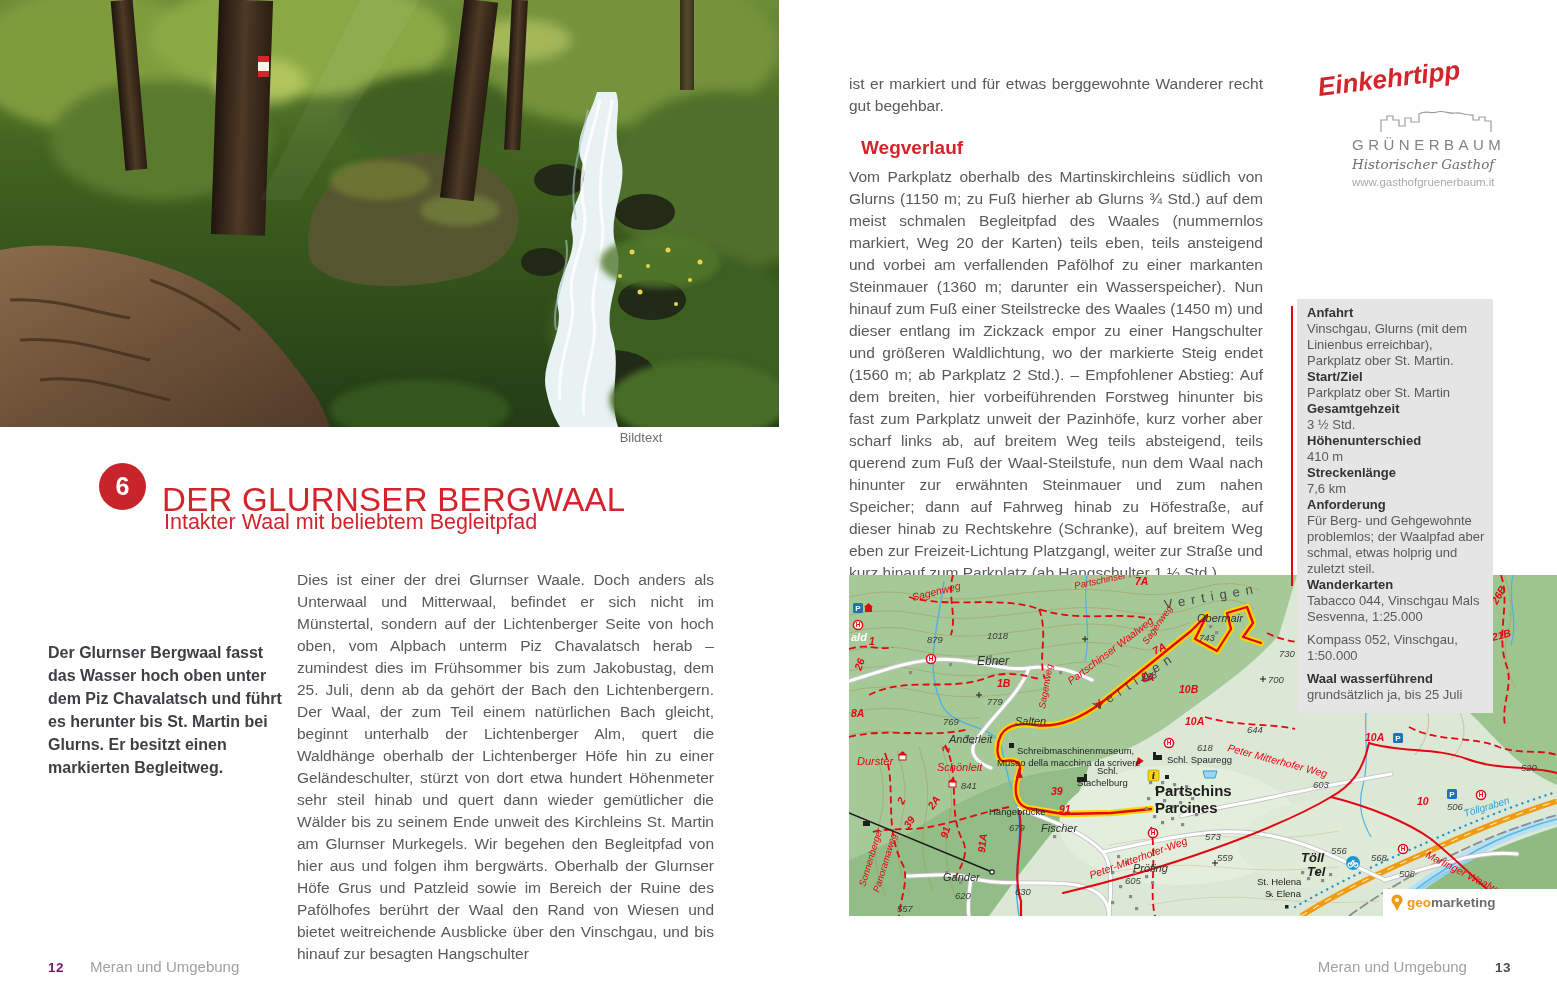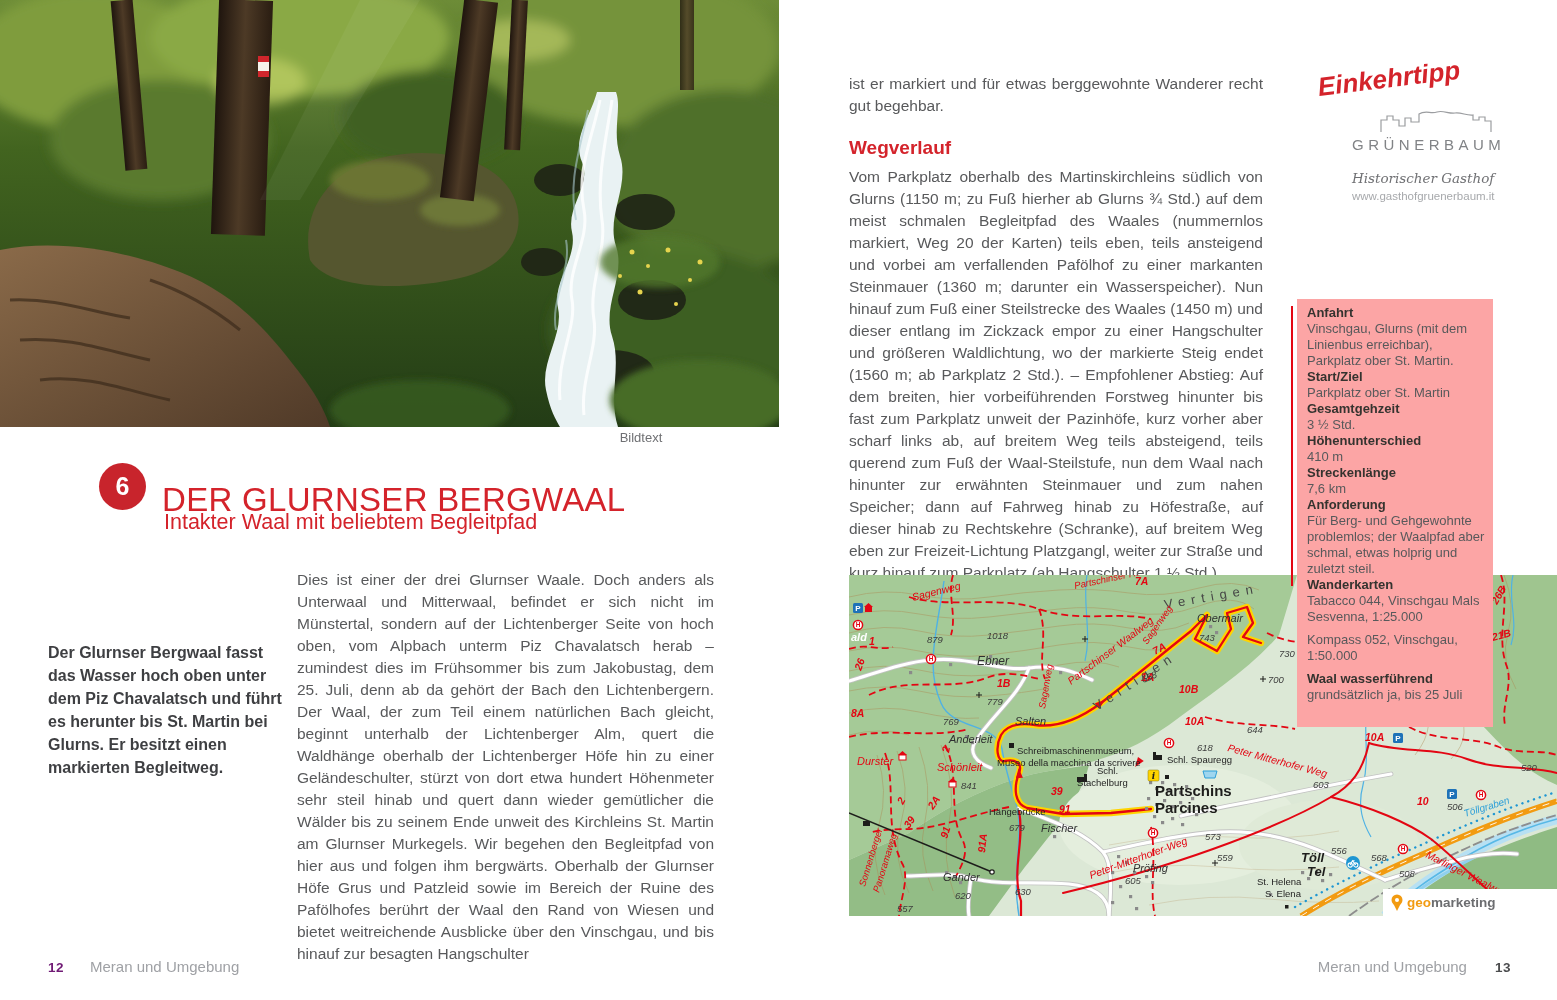--- a/index.html
+++ b/index.html
@@ -16,32 +16,32 @@
   .subtitle{position:absolute;left:164px;top:510px;font-size:21.5px;color:#d4232b;white-space:nowrap}
   .intro{position:absolute;left:48px;top:641px;width:238px;font-size:16px;font-weight:bold;
          line-height:23px;color:#3e3f42}
   .body-col{position:absolute;left:297px;top:569px;width:417px;font-size:15.5px;line-height:22px;
             text-align:justify}
   
   .right-col{position:absolute;left:849px;top:73px;width:414px;font-size:15.5px;line-height:22px;
              text-align:justify}
   .right-col p{margin:0}
   .right-col .head{color:#d4232b;font-weight:bold;font-size:19px;line-height:22px;
-                   margin:20px 0 7px;text-align:left}
+                   margin:20px 12px 7px;text-align:left}
   .einkehr-label{position:absolute;left:1318px;top:72px;font-size:26px;font-weight:bold;
                  font-style:italic;color:#d4232b;transform:rotate(-7deg);transform-origin:left center;
                  white-space:nowrap}
   .logo{position:absolute;left:1352px;top:108px;width:170px;text-align:left}
   .logo svg{display:block;margin:0 auto}
   .logo .name{font-size:15px;letter-spacing:4.5px;color:#818386;margin-top:2px;white-space:nowrap}
-  .logo .tagline{font-family:"DejaVu Serif",serif;font-style:italic;font-size:13.5px;color:#707174;margin-top:17px}
+  .logo .tagline{font-family:"DejaVu Serif",serif;font-style:italic;font-size:13.5px;color:#707174;margin-top:3px}
   .logo .url{font-size:11.5px;color:#a7a9ac;margin-top:4px}
   .redline{position:absolute;left:1291px;top:306px;width:2px;height:280px;background:#e30613;z-index:4}
-  .infobox{position:absolute;left:1297px;top:299px;width:196px;background:#fca5a5;z-index:3;
-           padding:6px 4px 24px 10px;box-sizing:border-box;font-size:13px;line-height:16px}
+  .infobox{position:absolute;left:1297px;top:299px;width:196px;background:#e5e5e5;z-index:3;
+           padding:6px 4px 10px 10px;box-sizing:border-box;font-size:13px;line-height:16px}
   .ib-label{font-weight:bold;color:#35332f}
   .ib-value{color:#58595b}
   .gap{margin-top:7px}
   .map{position:absolute;left:849px;top:575px;width:708px;height:341px;display:block}
   
   .footer-left{position:absolute;left:48px;top:958px;font-size:15px;color:#9fa1a5}
   .footer-left b{color:#701a75;font-size:13.5px;display:inline-block;width:42px;letter-spacing:.5px}
   .footer-right{position:absolute;right:46px;top:958px;font-size:15px;color:#9fa1a5}
   .footer-right b{color:#4b4c4e;font-size:13.5px;margin-left:28px;letter-spacing:.5px}
   

